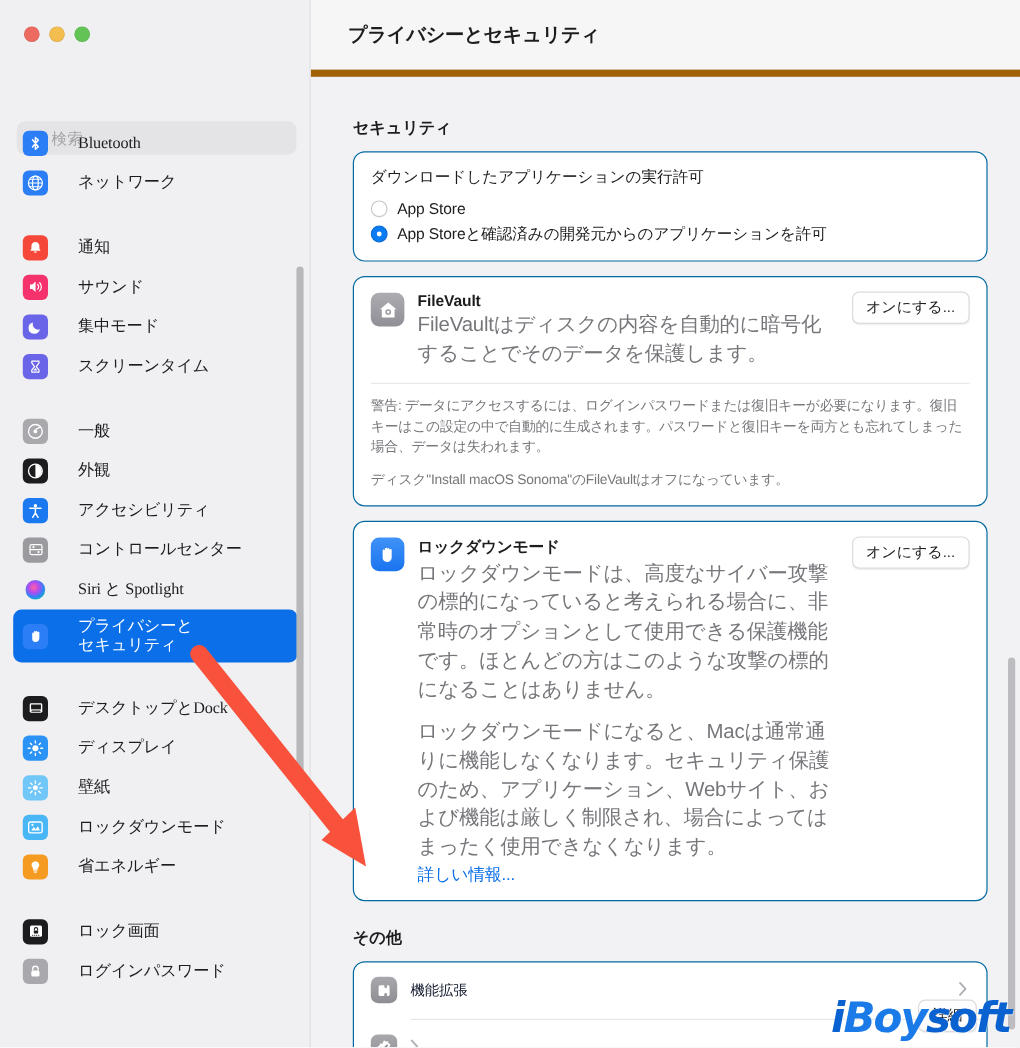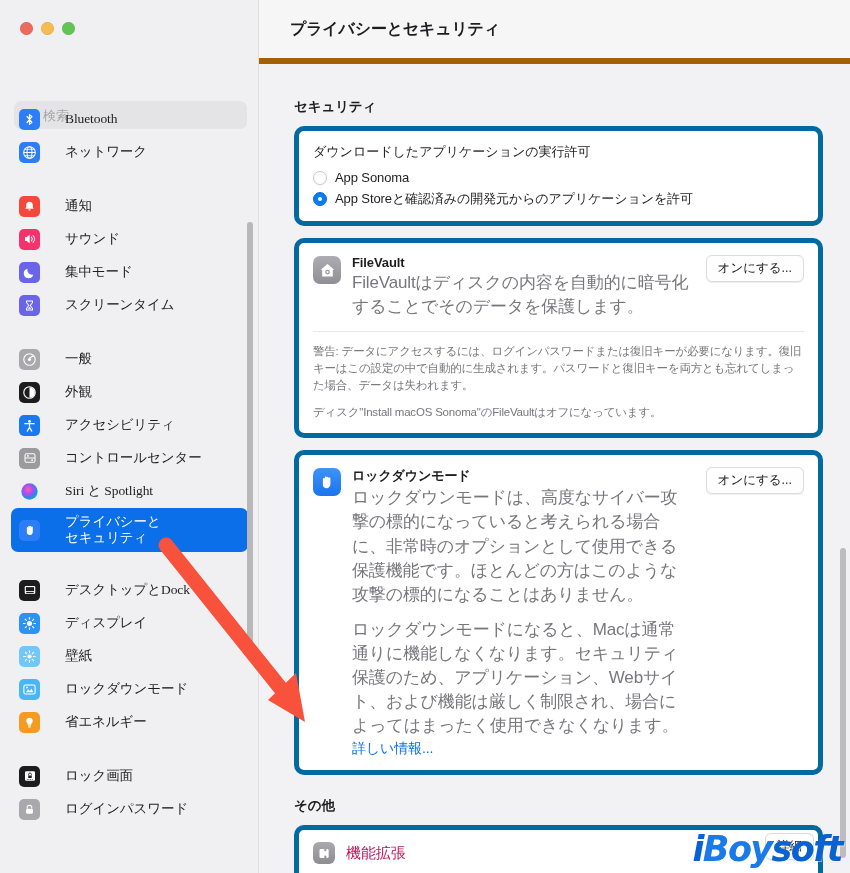--- a/index.html
+++ b/index.html
@@ -161,21 +161,21 @@
     color: #1d1d1f;
     margin: 34px 0 10px 35px;
     letter-spacing: -0.1px;
   }
   .section-head.others { margin-top: 22px; }
 
   .card {
     margin: 0 27px 0 35px;
     background: #ffffff;
     border-radius: 10px;
-    border: 5px solid #0369a1;
+    border: 1px solid #0369a1;
   }
 
   
   #gatekeeper-card { padding: 12px 14px 12px 14px; }
   .gk-title {
     font-size: 13px;
     color: #1d1d1f;
     margin-bottom: 6px;
   }
   .radio-row {
@@ -288,22 +288,22 @@
     position: relative;
   }
   .row-icon {
     width: 22px; height: 22px;
     flex: 0 0 22px;
     border-radius: 6px;
     display: flex; align-items: center; justify-content: center;
   }
   .row-label {
     flex: 1 1 auto;
-    font-size: 15px;
-    color: #be185d;
+    font-size: 12px;
+    color: #0f172a;
     letter-spacing: -0.1px;
   }
   .chev {
     flex: 0 0 auto;
     color: #aeadb2;
     font-size: 13px;
     line-height: 1;
     margin-right: 2px;
   }
   .row-divider {
@@ -603,21 +603,21 @@
     </div>
 
     <div id="content">
 
       <div class="section-head">セキュリティ</div>
 
       <div class="card" id="gatekeeper-card">
         <div class="gk-title">ダウンロードしたアプリケーションの実行許可</div>
         <div class="radio-row">
           <span class="radio"></span>
-          <span class="radio-label">App Sonoma</span>
+          <span class="radio-label">App Store</span>
         </div>
         <div class="radio-row">
           <span class="radio checked"></span>
           <span class="radio-label">App Storeと確認済みの開発元からのアプリケーションを許可</span>
         </div>
       </div>
 
       <div class="card feat-card" style="margin-top:12px;">
         <div class="feat-top">
           <div class="feat-icon" style="background:linear-gradient(180deg,#adacb1,#918f96);">

